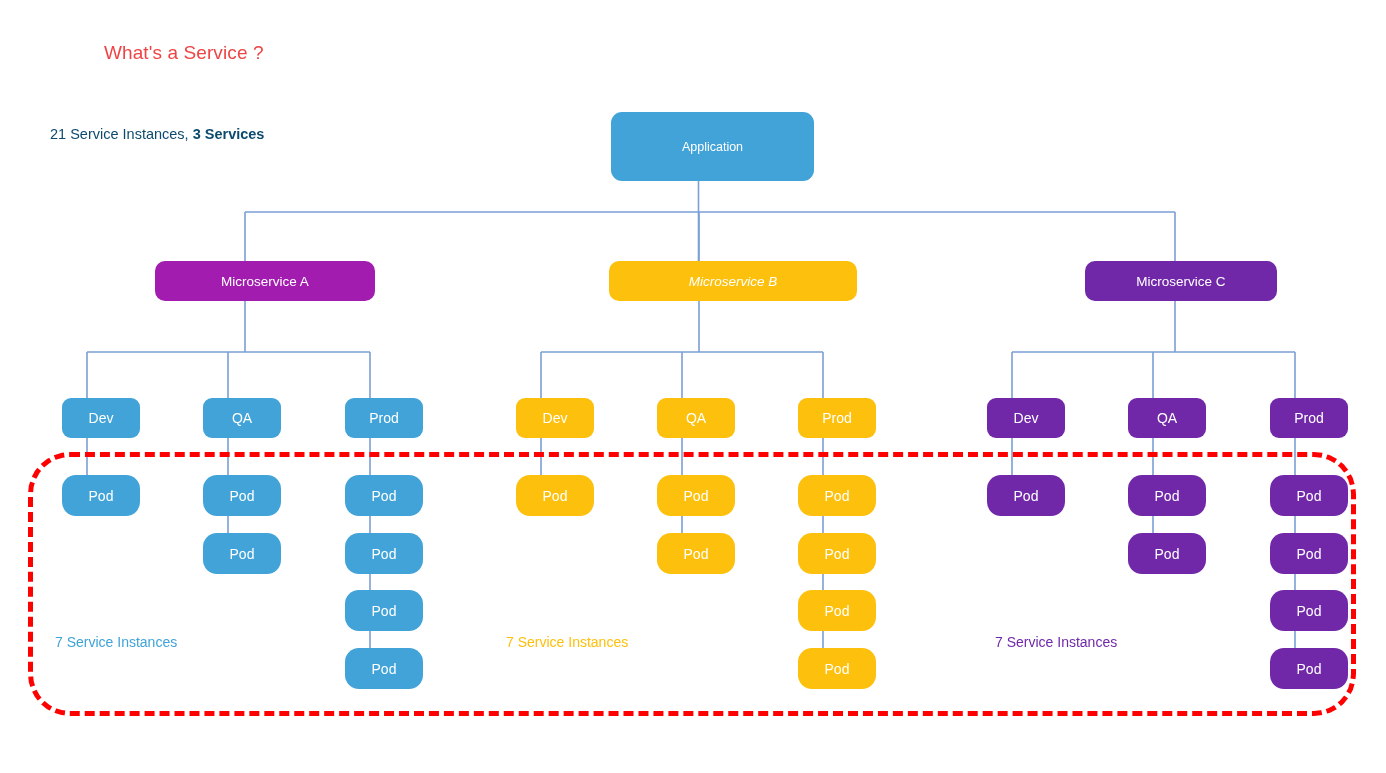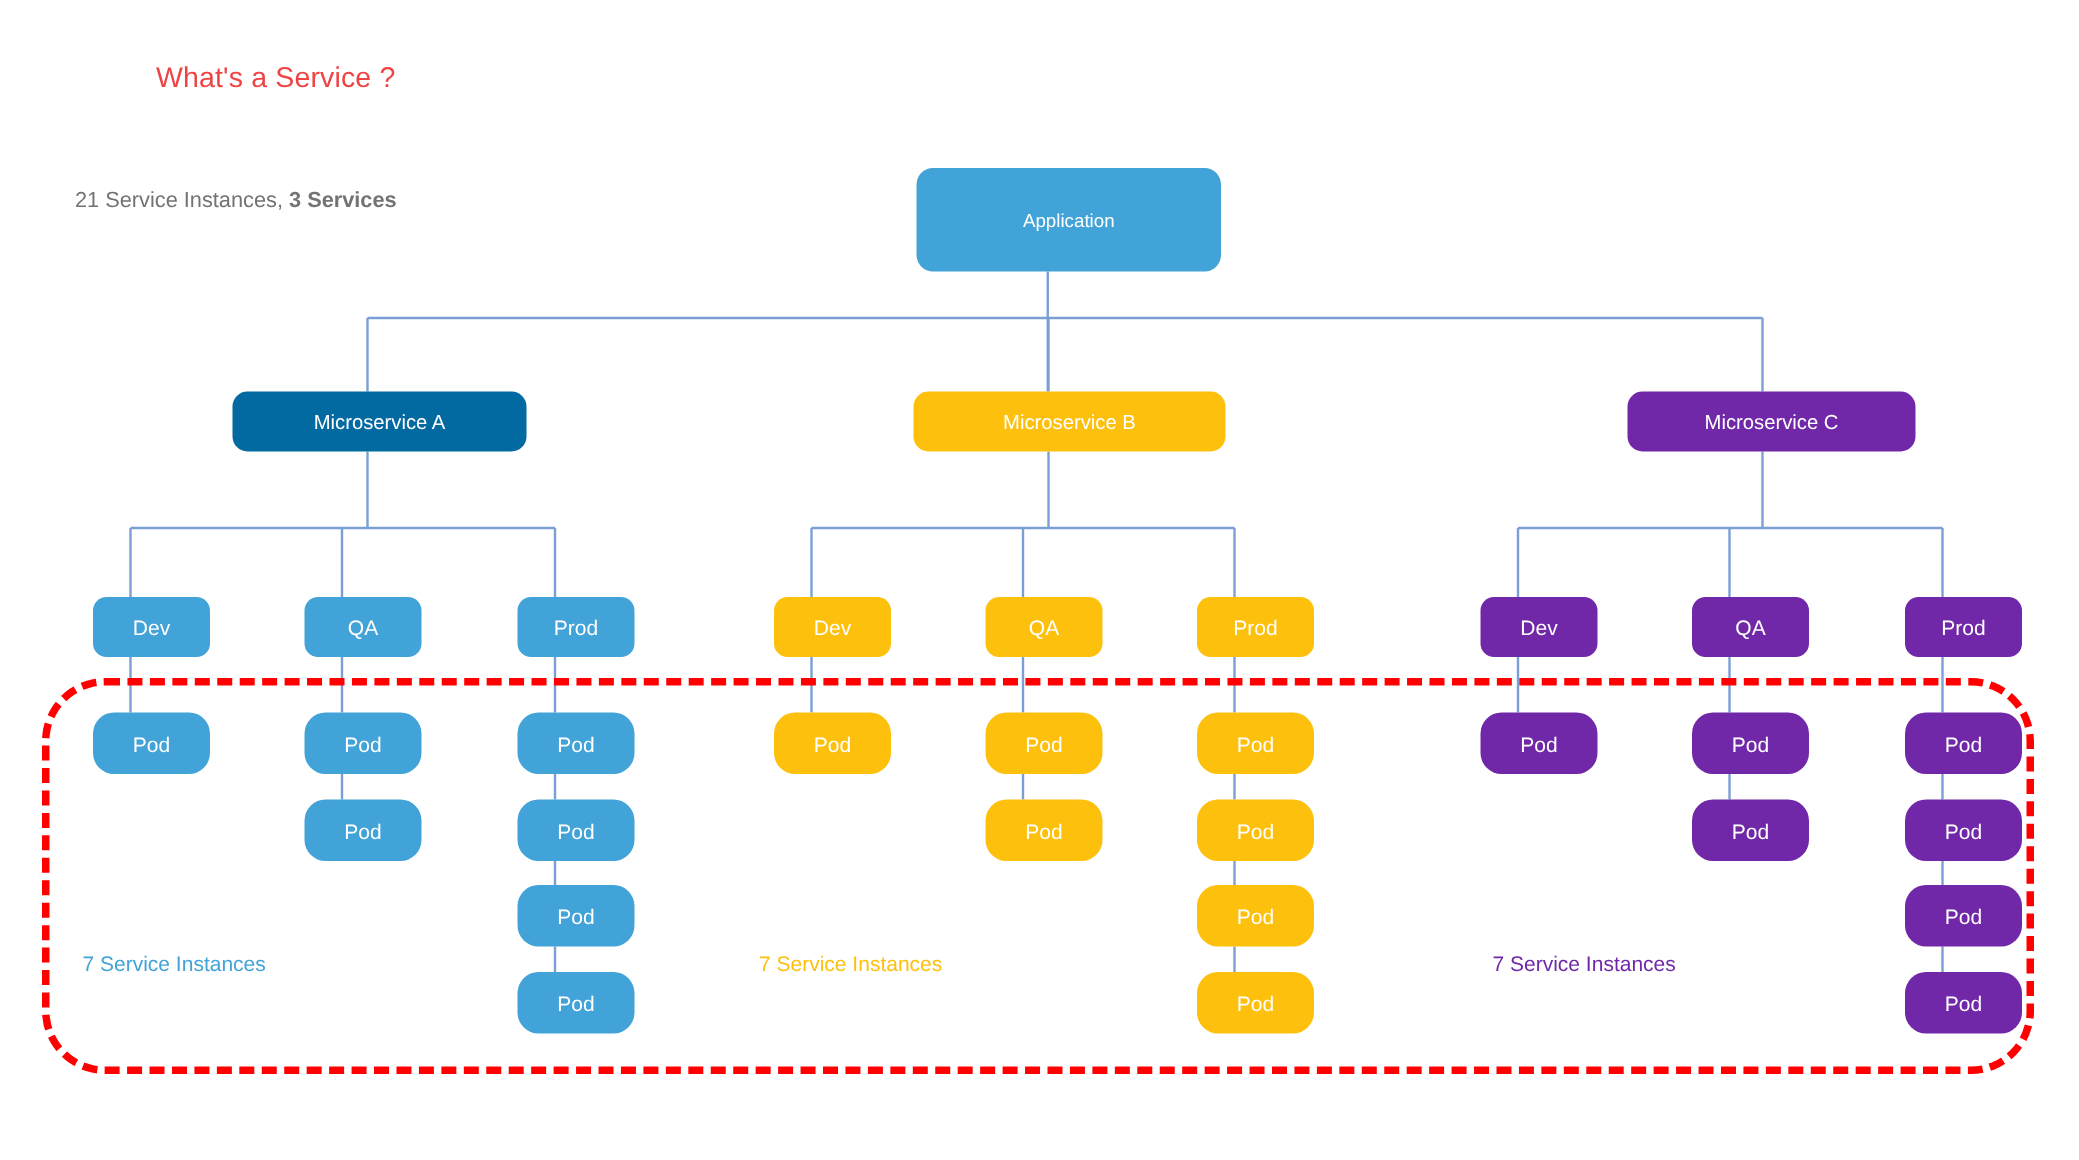--- a/index.html
+++ b/index.html
@@ -33,21 +33,21 @@
     font-size: 19px;
     color: #ef4444;
     letter-spacing: 0.1px;
     white-space: nowrap;
   }
   .summary {
     position: absolute;
     left: 50px;
     top: 126px;
     font-size: 14.5px;
-    color: #737373;
+    color: #0c4a6e;
     white-space: nowrap;
   }
   .summary .bold {
     font-weight: bold;
   }
   .node {
     position: absolute;
     box-sizing: border-box;
     display: flex;
     align-items: center;
@@ -134,33 +134,33 @@
       <line x1="1295" y1="574" x2="1295" y2="590" stroke="#7B9FD4" stroke-width="1.6"></line>
       <line x1="1295" y1="631" x2="1295" y2="648" stroke="#7B9FD4" stroke-width="1.6"></line>
     </svg>
 
   <div class="title">What's a Service ?</div>
 
   <div class="summary"><span>21 Service Instances, </span><span class="bold">3 Services</span></div>
 
   <div id="nodes">
       <div class="node app" style="left: 597px; top: 112px; width: 203px; height: 69px; background: rgb(65, 163, 216);">Application</div>
-      <div class="node ms" style="left: 141px; top: 261px; width: 196px; height: 40px; background: #0369a1;">Microservice A</div>
+      <div class="node ms" style="left: 141px; top: 261px; width: 220px; height: 40px; background: #a21caf;">Microservice A</div>
       <div class="node env" style="left: 48px; top: 398px; width: 78px; height: 40px; background: rgb(65, 163, 216);">Dev</div>
       <div class="node pod" style="left: 48px; top: 475px; width: 78px; height: 41px; background: rgb(65, 163, 216);">Pod</div>
       <div class="node env" style="left: 189px; top: 398px; width: 78px; height: 40px; background: rgb(65, 163, 216);">QA</div>
       <div class="node pod" style="left: 189px; top: 475px; width: 78px; height: 41px; background: rgb(65, 163, 216);">Pod</div>
       <div class="node pod" style="left: 189px; top: 533px; width: 78px; height: 41px; background: rgb(65, 163, 216);">Pod</div>
       <div class="node env" style="left: 331px; top: 398px; width: 78px; height: 40px; background: rgb(65, 163, 216);">Prod</div>
       <div class="node pod" style="left: 331px; top: 475px; width: 78px; height: 41px; background: rgb(65, 163, 216);">Pod</div>
       <div class="node pod" style="left: 331px; top: 533px; width: 78px; height: 41px; background: rgb(65, 163, 216);">Pod</div>
       <div class="node pod" style="left: 331px; top: 590px; width: 78px; height: 41px; background: rgb(65, 163, 216);">Pod</div>
       <div class="node pod" style="left: 331px; top: 648px; width: 78px; height: 41px; background: rgb(65, 163, 216);">Pod</div>
       <div class="inst-label" style="left: 55px; top: 634px; color: rgb(65, 163, 216);">7 Service Instances</div>
-      <div class="node ms" style="left: 595px; top: 261px; width: 208px; height: 40px; background: rgb(253, 192, 12);">Microservice B</div>
+      <div class="node ms" style="left: 595px; top: 261px; width: 248px; height: 40px; background: rgb(253, 192, 12); font-style: italic;">Microservice B</div>
       <div class="node env" style="left: 502px; top: 398px; width: 78px; height: 40px; background: rgb(253, 192, 12);">Dev</div>
       <div class="node pod" style="left: 502px; top: 475px; width: 78px; height: 41px; background: rgb(253, 192, 12);">Pod</div>
       <div class="node env" style="left: 643px; top: 398px; width: 78px; height: 40px; background: rgb(253, 192, 12);">QA</div>
       <div class="node pod" style="left: 643px; top: 475px; width: 78px; height: 41px; background: rgb(253, 192, 12);">Pod</div>
       <div class="node pod" style="left: 643px; top: 533px; width: 78px; height: 41px; background: rgb(253, 192, 12);">Pod</div>
       <div class="node env" style="left: 784px; top: 398px; width: 78px; height: 40px; background: rgb(253, 192, 12);">Prod</div>
       <div class="node pod" style="left: 784px; top: 475px; width: 78px; height: 41px; background: rgb(253, 192, 12);">Pod</div>
       <div class="node pod" style="left: 784px; top: 533px; width: 78px; height: 41px; background: rgb(253, 192, 12);">Pod</div>
       <div class="node pod" style="left: 784px; top: 590px; width: 78px; height: 41px; background: rgb(253, 192, 12);">Pod</div>
       <div class="node pod" style="left: 784px; top: 648px; width: 78px; height: 41px; background: rgb(253, 192, 12);">Pod</div>

